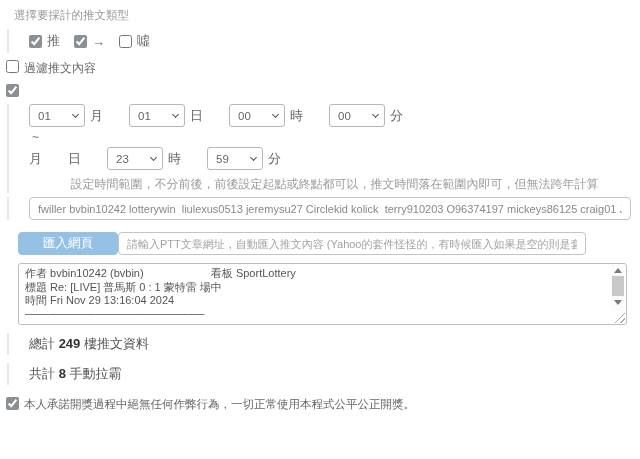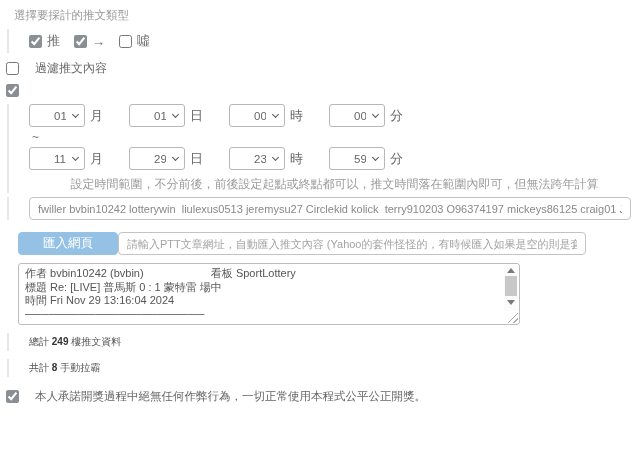--- a/index.html
+++ b/index.html
@@ -4,70 +4,70 @@
 <style>
   * { margin:0; padding:0; box-sizing:border-box; }
   html,body { width:640px; height:459px; background:#fff; overflow:hidden;
     font-family:"Liberation Sans", sans-serif; color:#555; font-size:12px; }
   .page { padding:8px 0 0 6px; width:640px; }
 
   .section-label { color:#999; font-size:11.5px; margin:0 18px 6px 8px; }
 
   .indent { border-left:2px solid #e7e7e7; padding-left:20px; margin:4px 0 4px 1px; }
 
-  .cbrow { display:flex; align-items:center; gap:16px; margin:7px 0; }
+  .cbrow { display:flex; gap:5px; margin:7px 0; }
   .cbrow input[type=checkbox] { width:13px; height:13px; accent-color:#8a8f94; margin:0; }
   .cbrow label { color:#666; font-size:12px; }
 
   .opts { display:flex; align-items:center; gap:14px; padding:3px 0; }
   .opt { display:flex; align-items:center; gap:5px; }
   .opt input[type=checkbox] { width:13px; height:13px; accent-color:#8a8f94; }
   .opt label { color:#666; font-size:13px; }
 
   .selrow { display:flex; align-items:center; margin:3px 0; }
   .selwrap { position:relative; display:inline-block; margin-right:5px; }
   select { appearance:none; -webkit-appearance:none; border:1px solid #b7b7b7; border-radius:3px;
-    background:#fff; color:#666; font-size:11.5px; padding:3px 18px 3px 24px; height:23px;
+    background:#fff; color:#666; font-size:11.5px; padding:3px 18px 3px 8px; height:23px;
     font-family:"Liberation Sans", sans-serif; }
   .sel-time { width:56px; }
   .chev { position:absolute; right:7px; top:8px; width:5px; height:5px;
     border-right:1.5px solid #555; border-bottom:1.5px solid #555; transform:rotate(45deg);
     pointer-events:none; }
   .unit { color:#666; font-size:13px; margin-right:26px; }
   .tilde { color:#777; font-size:12px; margin:1px 0 1px 3px; }
   .note { color:#9a9a9a; font-size:12px; margin:6px 0 2px 0;text-align:center; }
 
   input[type=text] { border:1px solid #c3c3c3; border-radius:4px; height:23px;
     font-size:11px; color:#888; padding:0 8px; font-family:"Liberation Sans", sans-serif; }
   input[type=text]::placeholder { color:#a3a3a3; opacity:1; }
   .id-input { width:602px; }
 
   .import-row { display:flex; align-items:flex-end; margin:12px 16px 8px 12px; }
   .btn { background:#94c1e4; border:1px solid #94c1e4; color:#fff; border-radius:4px;
     font-size:12.5px; height:23px; padding:0 10px; font-family:"Liberation Sans", sans-serif; }
   .btn-import { width:100px; }
   .import-input { width:468px; font-size:11.5px; }
 
-  .article-box { position:relative; width:502px; height:62px; margin-left:12px;
+  .article-box { position:relative; width:609px; height:62px; margin-left:12px;
     border:1px solid #bdbdbd; border-radius:3px; background:#fff; overflow:hidden; }
   .article-box pre { font-family:"Liberation Sans", sans-serif; font-size:11px; color:#555;
     line-height:13.5px; padding:3px 20px 3px 6px; white-space:pre; }
   .fakebar { position:absolute; top:1px; right:1px; width:14px; height:46px;
     display:flex; flex-direction:column; align-items:center; background:#fbfbfb; }
   .sb-arrow-up { width:0; height:0; border-left:4px solid transparent; border-right:4px solid transparent;
     border-bottom:5px solid #7a7a7a; margin:3px 0 3px 0; }
   .sb-arrow-down { width:0; height:0; border-left:4px solid transparent; border-right:4px solid transparent;
     border-top:5px solid #7a7a7a; margin-top:4px; }
   .sb-thumb { width:12px; height:20px; background:#c8c8c8; }
   .grip { position:absolute; right:1px; bottom:1px; width:11px; height:11px;
     clip-path:polygon(100% 0, 100% 100%, 0 100%);
     background:repeating-linear-gradient(135deg, #aaa 0 1px, transparent 1px 4px); }
 
   .statline { border-left:2px solid #e7e7e7; padding:2px 0 2px 20px; margin:8px 0 8px 1px;
-    font-size:10px; color:#555; }
+    font-size:13px; color:#555; }
   .statline b { color:#333; }
 
   .pledge-row label { font-size:11.5px; }
 </style>
 </head>
 <body>
 
 <div class="page">
 
   <div class="section-label">選擇要採計的推文類型</div>
@@ -116,29 +116,21 @@
       </span>
       <span class="unit">時</span>
       <span class="selwrap">
         <select class="sel-time"><option>00</option></select>
         <span class="chev"></span>
       </span>
       <span class="unit">分</span>
     </div>
     <div class="tilde">~</div>
     <div class="selrow">
-      <span class="selwrap">
-        <select class="sel-time"><option>11</option></select>
-        <span class="chev"></span>
-      </span>
       <span class="unit">月</span>
-      <span class="selwrap">
-        <select class="sel-time"><option>29</option></select>
-        <span class="chev"></span>
-      </span>
       <span class="unit">日</span>
       <span class="selwrap">
         <select class="sel-time"><option>23</option></select>
         <span class="chev"></span>
       </span>
       <span class="unit">時</span>
       <span class="selwrap">
         <select class="sel-time"><option>59</option></select>
         <span class="chev"></span>
       </span>

